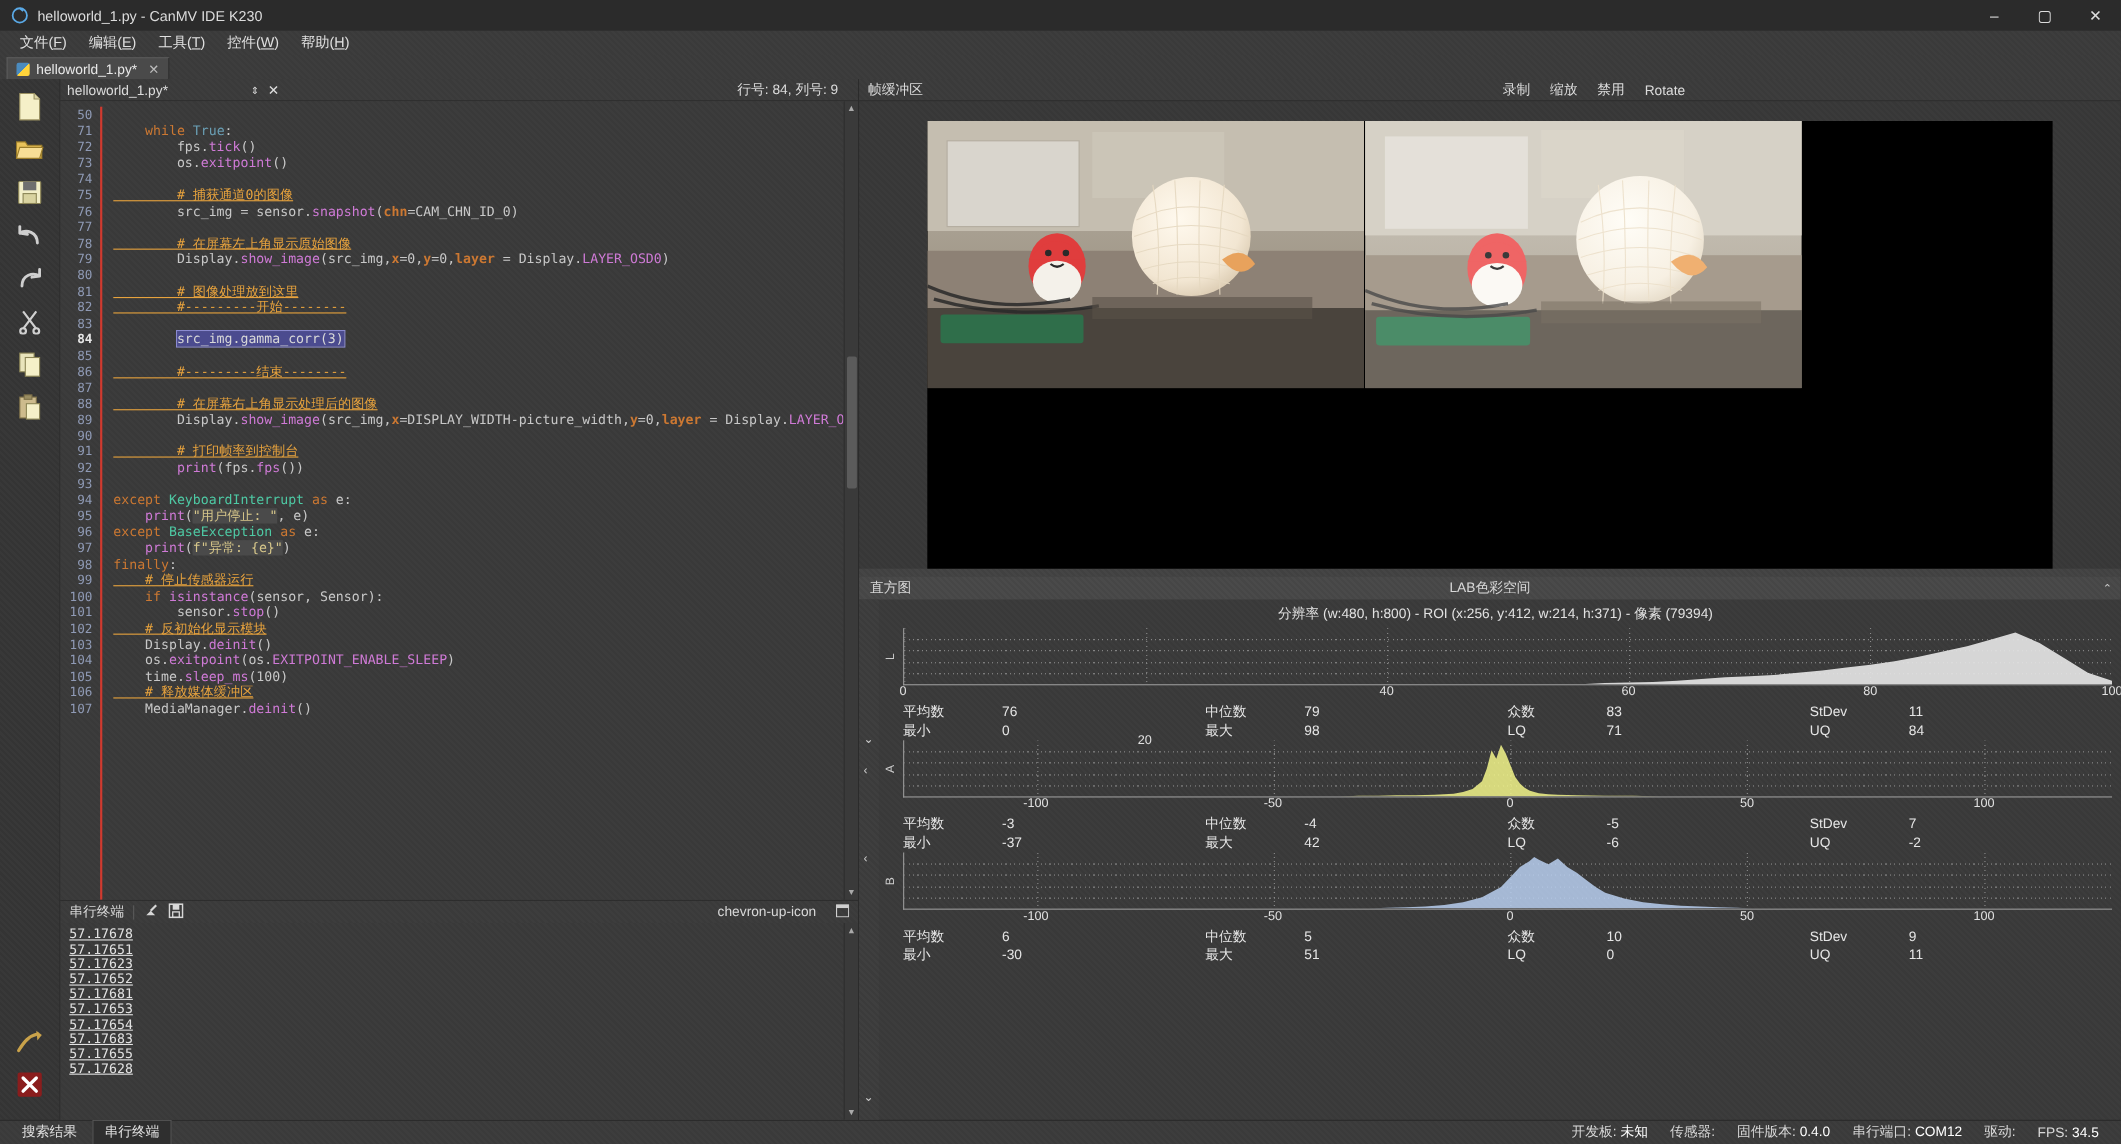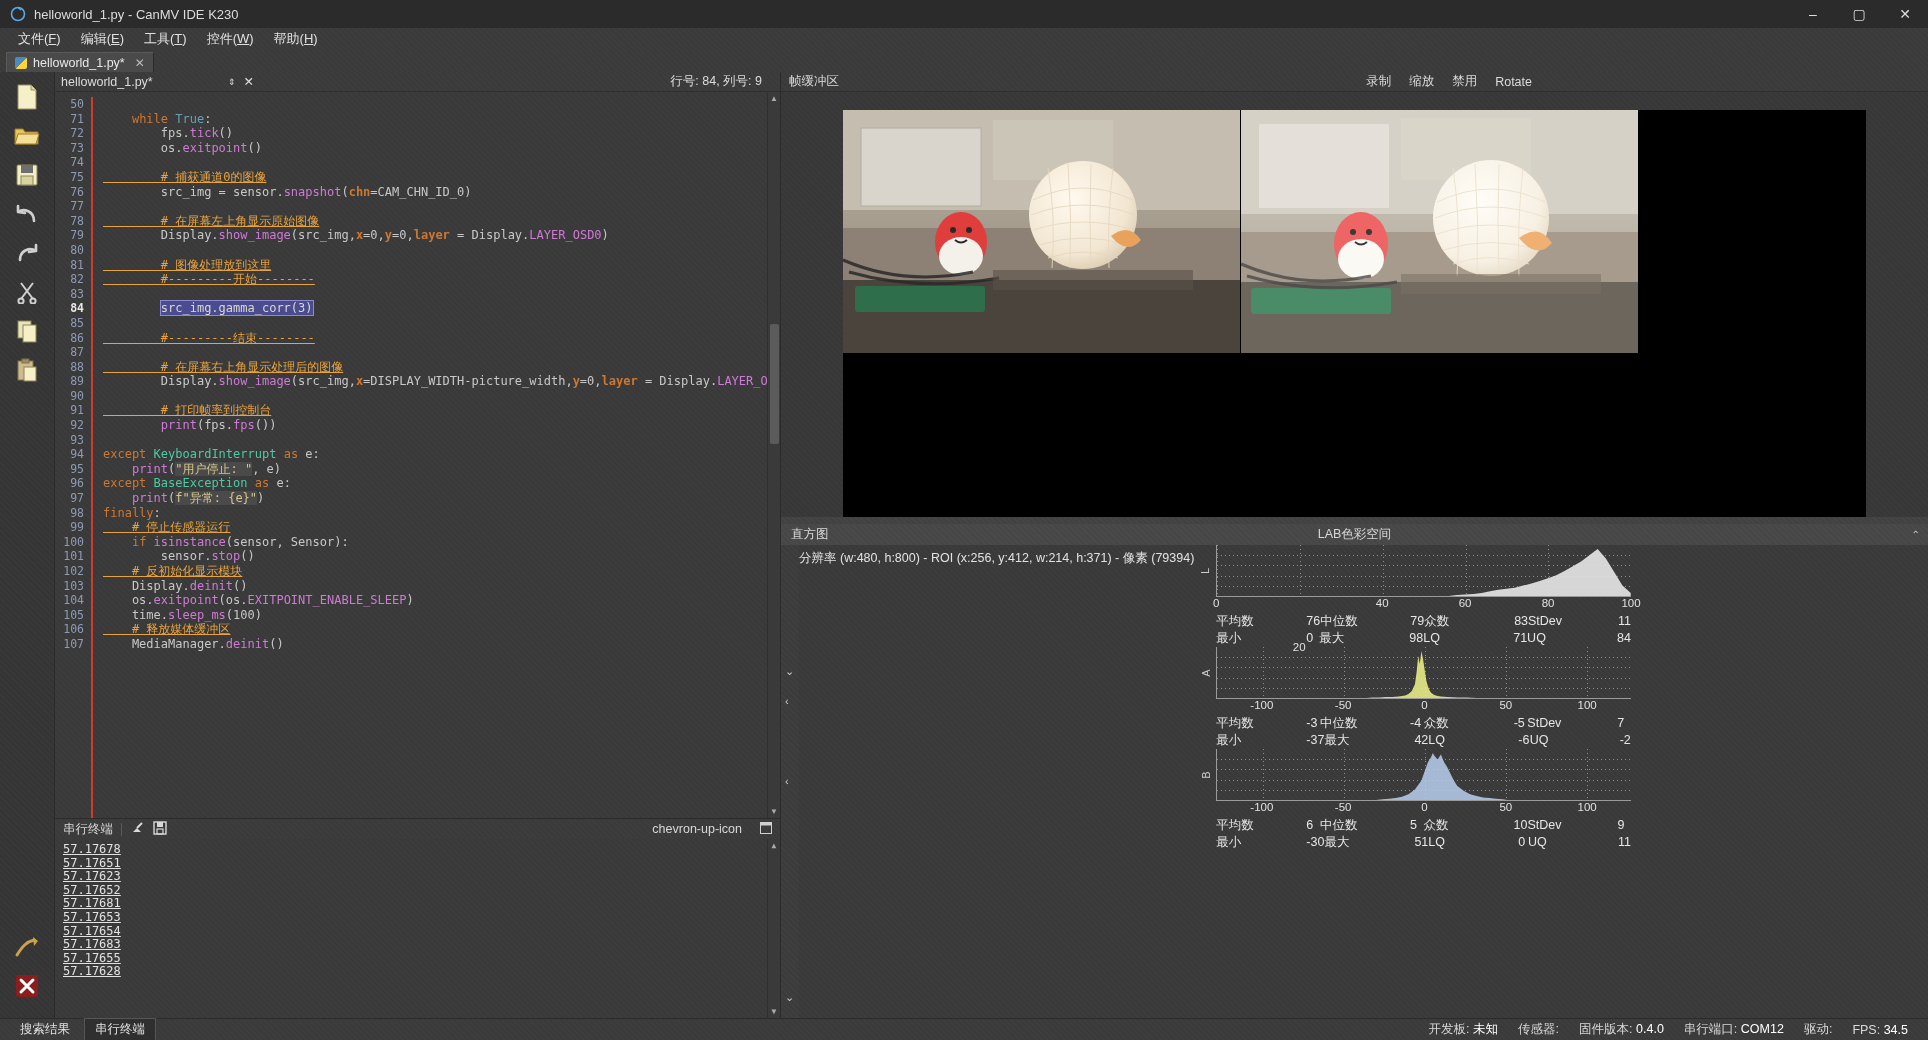--- a/index.html
+++ b/index.html
@@ -135,21 +135,21 @@
        font-size:12.5px; padding-left:10px; position:relative; }
   .hist-tabs .t1 { }
   .hist-tabs .t2 { position:absolute; left:50%; transform:translateX(-50%); }
   .hist-tabs .caret { position:absolute; right:8px; font-size:10px; color:#ccc; }
 
   .hist-body { flex:1; display:flex; min-height:0;
        background: repeating-linear-gradient(45deg,#3c3c3c 0 2px,#393939 2px 4px); }
   .hist-left-rail { width:18px; flex:0 0 18px; position:relative;
        background: repeating-linear-gradient(45deg,#3f3f3f 0 2px,#3b3b3b 2px 4px); }
   .hist-left-rail .ch { position:absolute; left:4px; font-size:11px; color:#ccc; }
-  .hist-main { flex:1; display:flex; flex-direction:row; padding:0 8px 0 0; min-width:0; }
+  .hist-main { flex:1; display:flex; flex-direction:column; padding:0 8px 0 0; min-width:0; }
   .res-line { text-align:center; font-size:12.5px; color:#e2e2e2; padding:5px 0 4px 0; }
 
   .chan { display:flex; flex-direction:column; }
   .chan-row { display:flex; }
   .chan-label { width:22px; flex:0 0 22px; display:flex; align-items:center;
                 justify-content:center; font-size:11px; color:#ccc; }
   .chan-label span { transform:rotate(-90deg); }
   .plot { flex:1; height:52px; position:relative; border-left:1px solid #9a9a9a;
           border-bottom:1px solid #9a9a9a; overflow:hidden; }
   .plot .grid { position:absolute; inset:0; }

